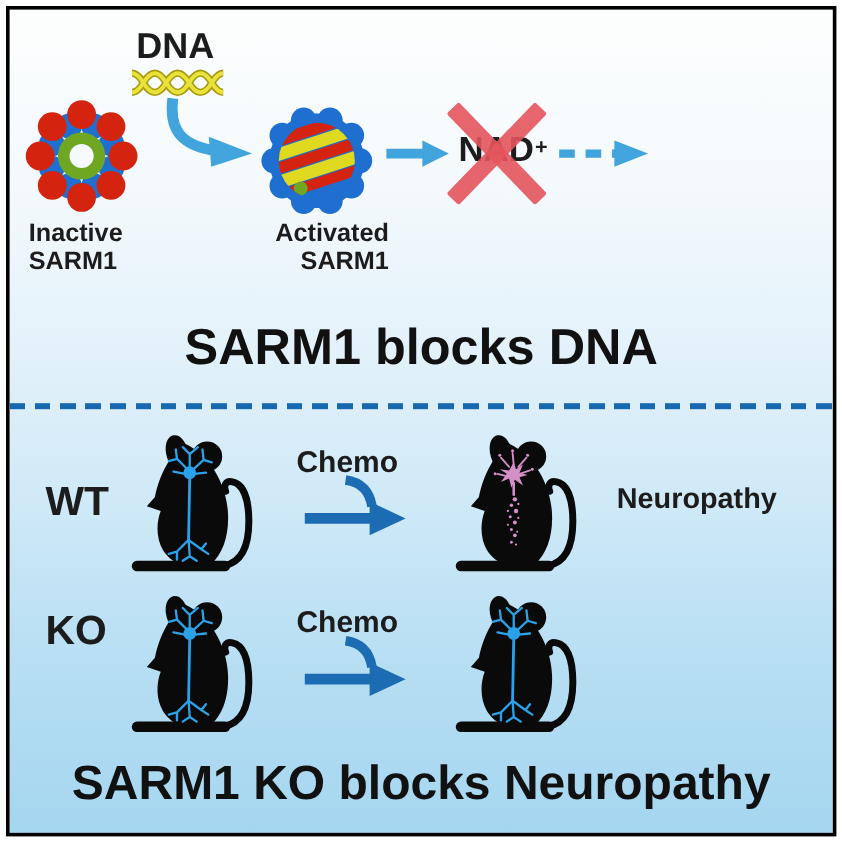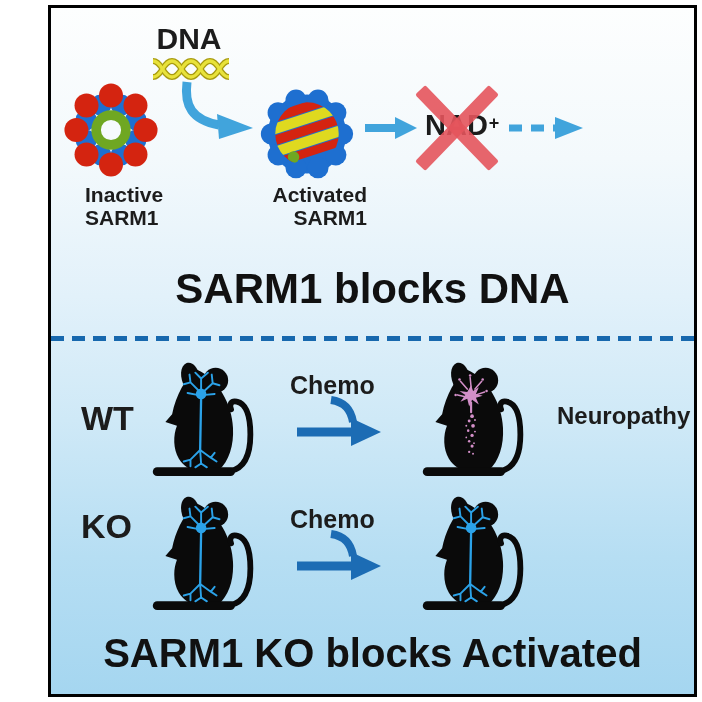--- a/index.html
+++ b/index.html
@@ -4,21 +4,20 @@
 <style>
   html,body{margin:0;padding:0;}
   body{
     width:702px;height:702px;position:relative;background:#ffffff;
     font-family:"Liberation Sans",sans-serif;overflow:hidden;
   }
   .frame{
     position:absolute;inset:5px;border:3px solid #000;
     background:linear-gradient(to bottom,#fdfefe 0%,#f3f9fc 22%,#e2f1fa 42%,
                #cfe9f7 60%,#b6def3 80%,#a5d6f0 100%);
-    margin-left:43px;
   }
   .lbl{
     position:absolute;font-weight:bold;color:#1c1c1c;
     font-family:"Liberation Sans",sans-serif;white-space:nowrap;line-height:1.08;
   }
   .dna-lbl{font-size:30px;text-align:center;}
   .side-lbl{font-size:21px;line-height:23px;}
   .nad-lbl{font-size:29px;}
   .nad-lbl sup{font-size:18px;vertical-align:6px;margin-left:1px;}
   .cell-lbl{font-size:29px;}
@@ -172,21 +171,21 @@
     <div class="xbar a"></div>
     <div class="xbar b"></div>
   </div>
 
   <svg style="left:456px;top:106px" width="84" height="28" viewBox="0 0 84 28">
     <line x1="2" y1="14" x2="50" y2="14" stroke="#41A4DC" stroke-width="7" stroke-dasharray="13 9"></line>
     <polygon points="48,3 76,14 48,25" fill="#41A4DC"></polygon>
   </svg>
 
 
-  <div class="lbl side-lbl" style="left:34px;top:175px">
+  <div class="lbl side-lbl" style="left:16px;top:175px">
     <div>Inactive</div>
     <div>SARM1</div>
   </div>
 
   <div class="lbl side-lbl" style="left:196px;top:175px;width:120px;text-align:right">
     <div>Activated</div>
     <div>SARM1</div>
   </div>
 
   <div class="lbl caption1" style="top:258px">SARM1 blocks DNA</div>
@@ -228,15 +227,15 @@
     <path d="M38 4 C52 6 58 14 60 26" fill="none" stroke="#1C6CB4" stroke-width="8"></path>
     <line x1="4" y1="36" x2="60" y2="36" stroke="#1C6CB4" stroke-width="9"></line>
     <polygon points="58,22 88,36 58,50" fill="#1C6CB4"></polygon>
   </svg>
 
   <svg style="left:366px;top:486px" width="114" height="120" viewBox="0 0 118 124">
     <use href="#mouse-body"></use>
       <use href="#neuron-healthy"></use>
   </svg>
 
-  <div class="lbl caption2" style="top:624px">SARM1 KO blocks Activated</div>
+  <div class="lbl caption2" style="top:624px">SARM1 KO blocks Neuropathy</div>
 
 </div>
 
 </body></html>

